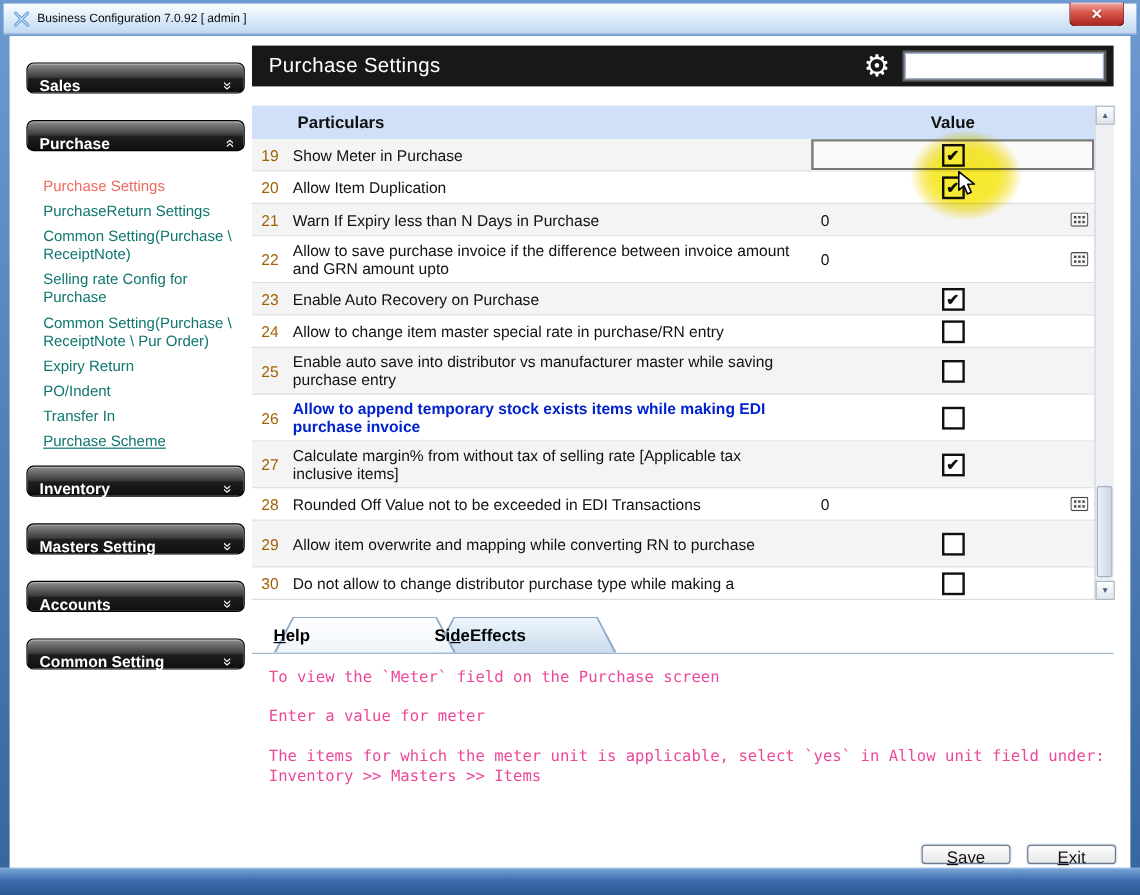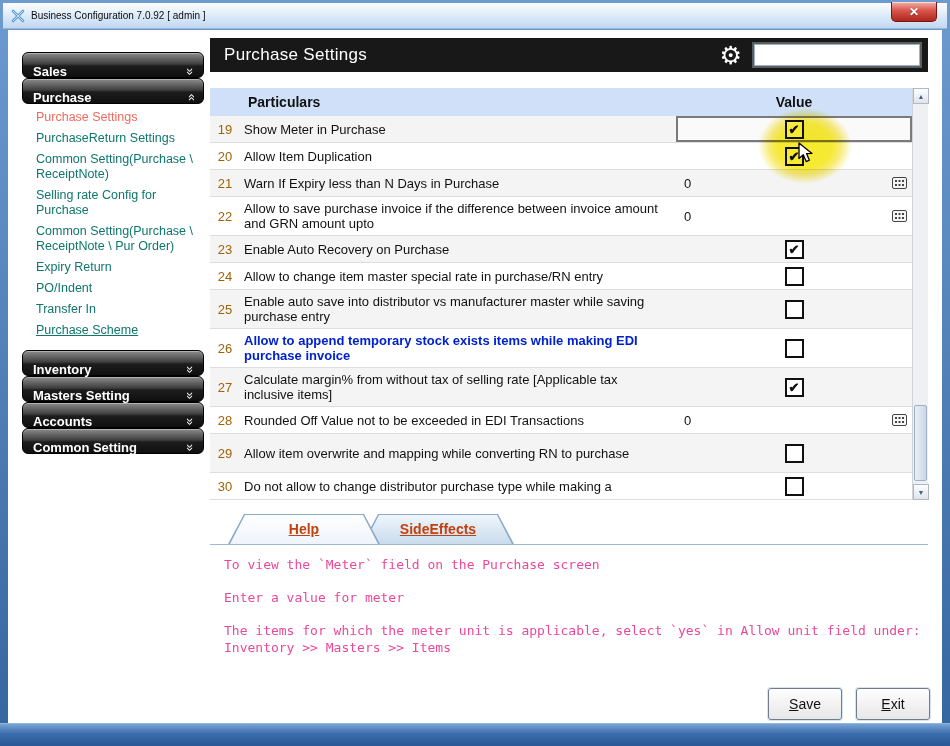--- a/index.html
+++ b/index.html
@@ -26,21 +26,21 @@
   }
   .client{position:absolute;top:30px;left:8px;right:8px;bottom:22px;background:#fff;overflow:hidden;}
   .bottombar{
     position:absolute;left:0;right:0;bottom:0;height:22px;
     background:linear-gradient(#78a3d5,#3b6cab 45%,#2a5795);
     border-top:1px solid #8fb6e0;
   }
   
   .sidebar{position:absolute;left:14px;top:22px;width:182px;}
   .sb-header{
-    height:26px;margin-bottom:0;border-radius:6px;border:1px solid #000;
+    height:26px;margin-bottom:22px;border-radius:6px;border:1px solid #000;
     background:linear-gradient(#8c8c8c,#3e3e3e 46%,#1d1d1d 54%,#0f0f0f);
     box-shadow:inset 0 1px 0 rgba(255,255,255,.35);
     display:flex;align-items:center;box-sizing:border-box;padding:12px 9px 0 10px;
     cursor:pointer;
   }
   .sb-label{color:#fff;font-weight:bold;font-size:13px;flex:1;}
   .sb-chev{color:#fff;font-size:13px;display:inline-block;transform:rotate(90deg);}
   .sb-chev.exp{transform:rotate(-90deg);}
   .sb-items{margin:0 0 12px 14px;}
   .sb-item{
@@ -102,29 +102,29 @@
   .tabs{display:flex;align-items:flex-end;height:32px;margin-top:12px;padding-left:18px;border-bottom:1px solid #9fb8d2;}
   .tab{position:relative;width:152px;height:30px;margin-left:-18px;cursor:pointer;}
   .tab:first-child{margin-left:0;}
   .tab::before{content:'';position:absolute;inset:0;background:#8ca9c8;
     clip-path:polygon(16px 0,calc(100% - 16px) 0,100% 100%,0 100%);}
   .tab::after{content:'';position:absolute;inset:1px 2px 0 2px;
     background:linear-gradient(#eef6fc,#c9dbec);
     clip-path:polygon(15px 0,calc(100% - 15px) 0,100% 100%,0 100%);}
   .tab.active{z-index:3;}
   .tab.active::after{background:linear-gradient(#ffffff,#eef4fa);}
-  .tab-label{position:relative;z-index:4;display:block;text-align:center;line-height:30px;font-weight:bold;font-size:14px;color:#c2410c;text-decoration:underline;}
+  .tab-label{position:relative;z-index:4;display:block;text-align:left;line-height:30px;font-weight:bold;font-size:14px;color:#000000;}
   
   .help{margin-top:12px;padding-left:14px;font-family:"DejaVu Sans Mono",monospace;font-size:13px;color:#ec4899;}
   .hline{height:17px;white-space:pre;}
   .hline.blank{height:16px;}
   
   .footer-buttons{position:absolute;right:12px;bottom:4px;display:flex;gap:14px;}
   .btn{
-    width:74px;height:32px;background:linear-gradient(#fefefe,#e7e7e7);
+    width:74px;height:16px;background:linear-gradient(#fefefe,#e7e7e7);
     border:1px solid #6e7c8e;border-radius:3px;font-size:14px;font-family:inherit;
     cursor:pointer;box-shadow:0 0 0 1px #d6e4f2;color:#111;
   }
   
   .highlight{
     position:absolute;left:750px;top:78px;width:94px;height:76px;border-radius:50%;
     background:radial-gradient(closest-side,rgba(246,232,36,.96) 0%,rgba(246,232,36,.92) 58%,rgba(244,222,28,.6) 76%,rgba(244,222,28,0) 100%);
     mix-blend-mode:multiply;z-index:6;pointer-events:none;
   }
   .cursor{position:absolute;left:790px;top:112px;z-index:7;pointer-events:none;}

